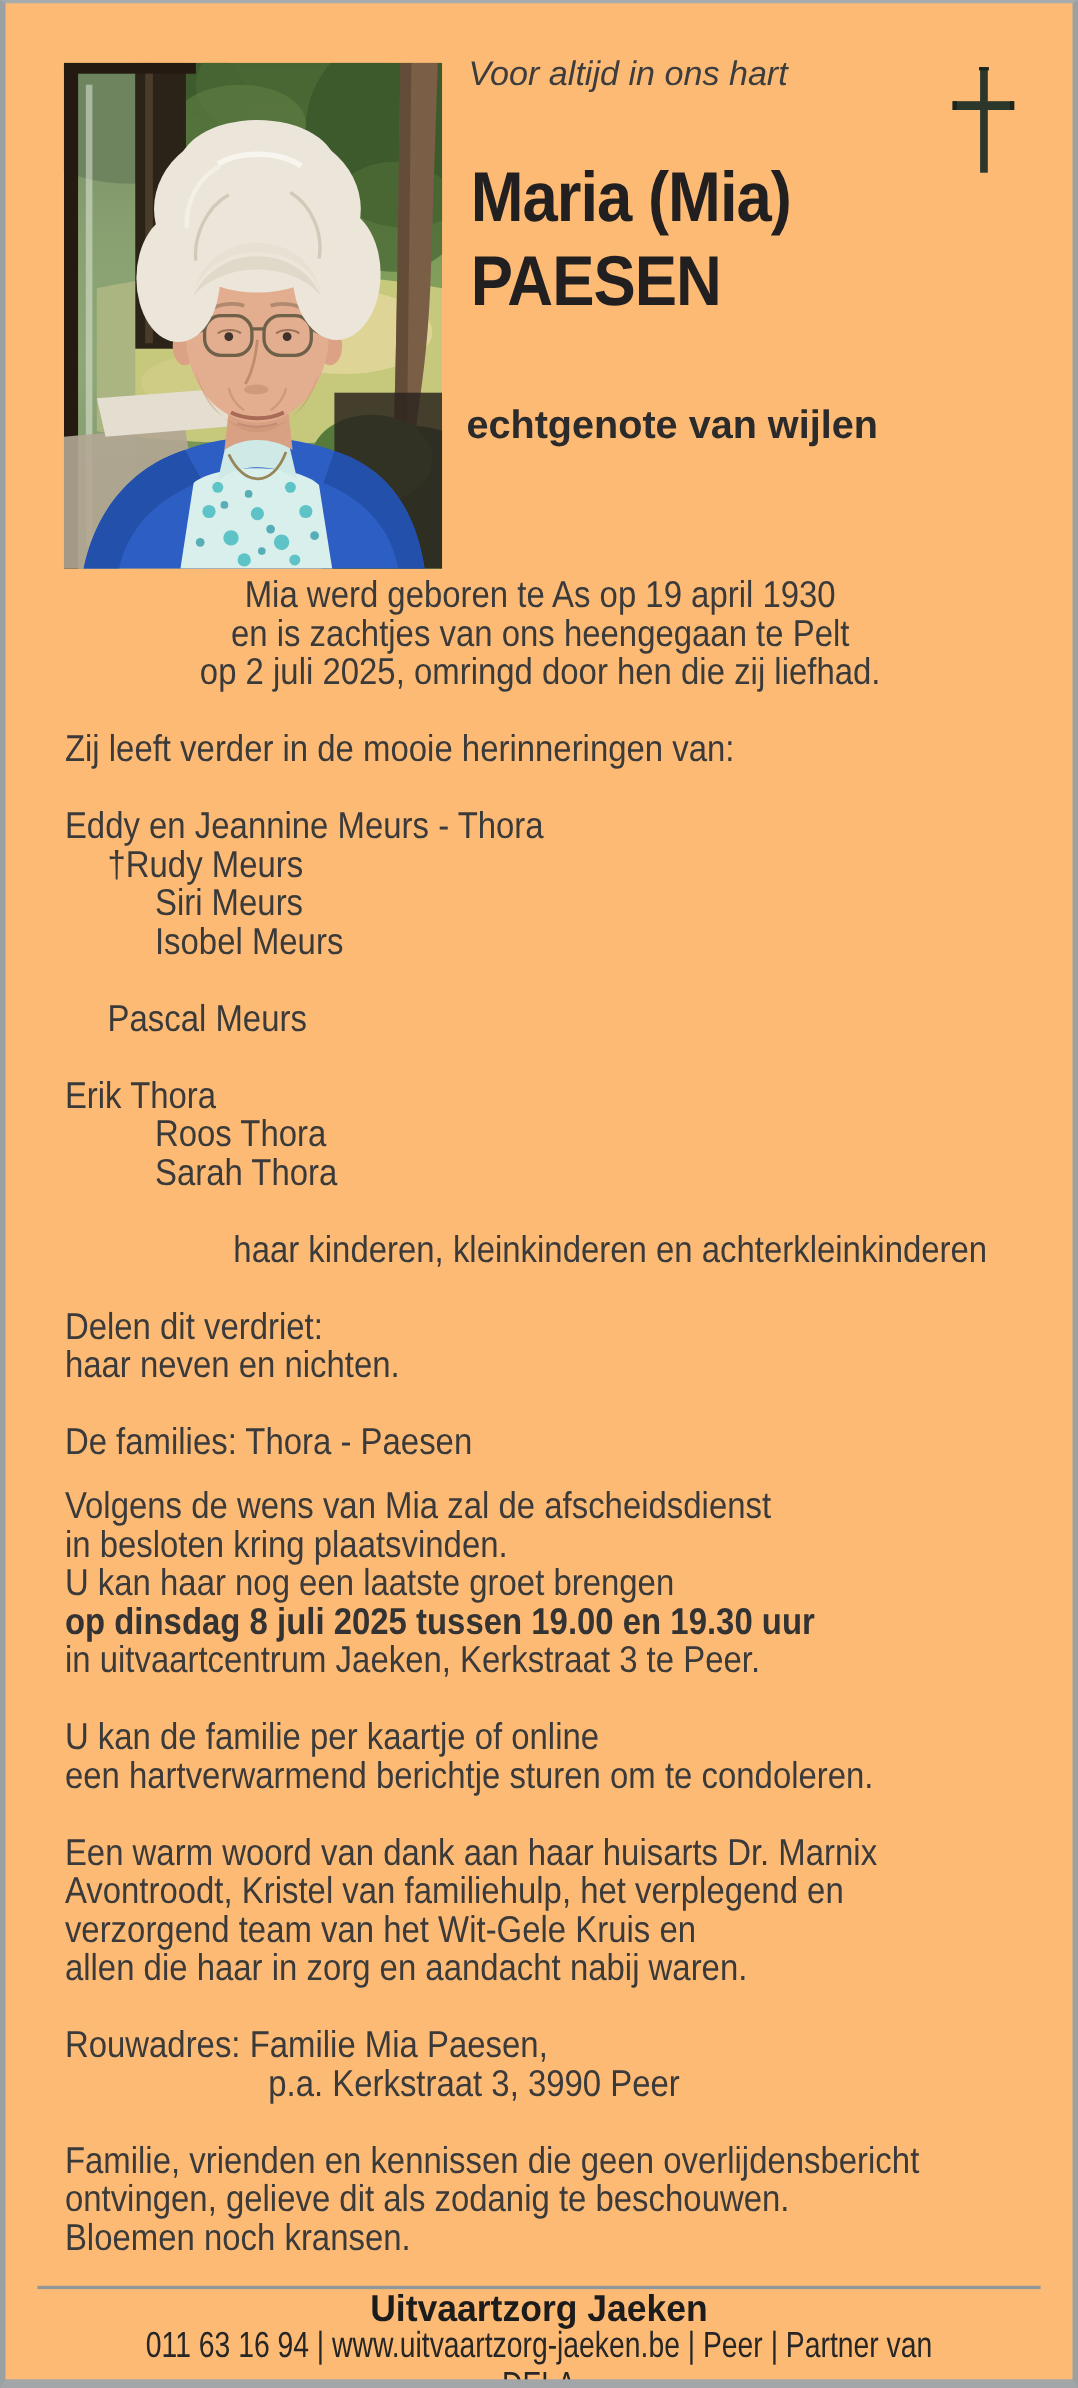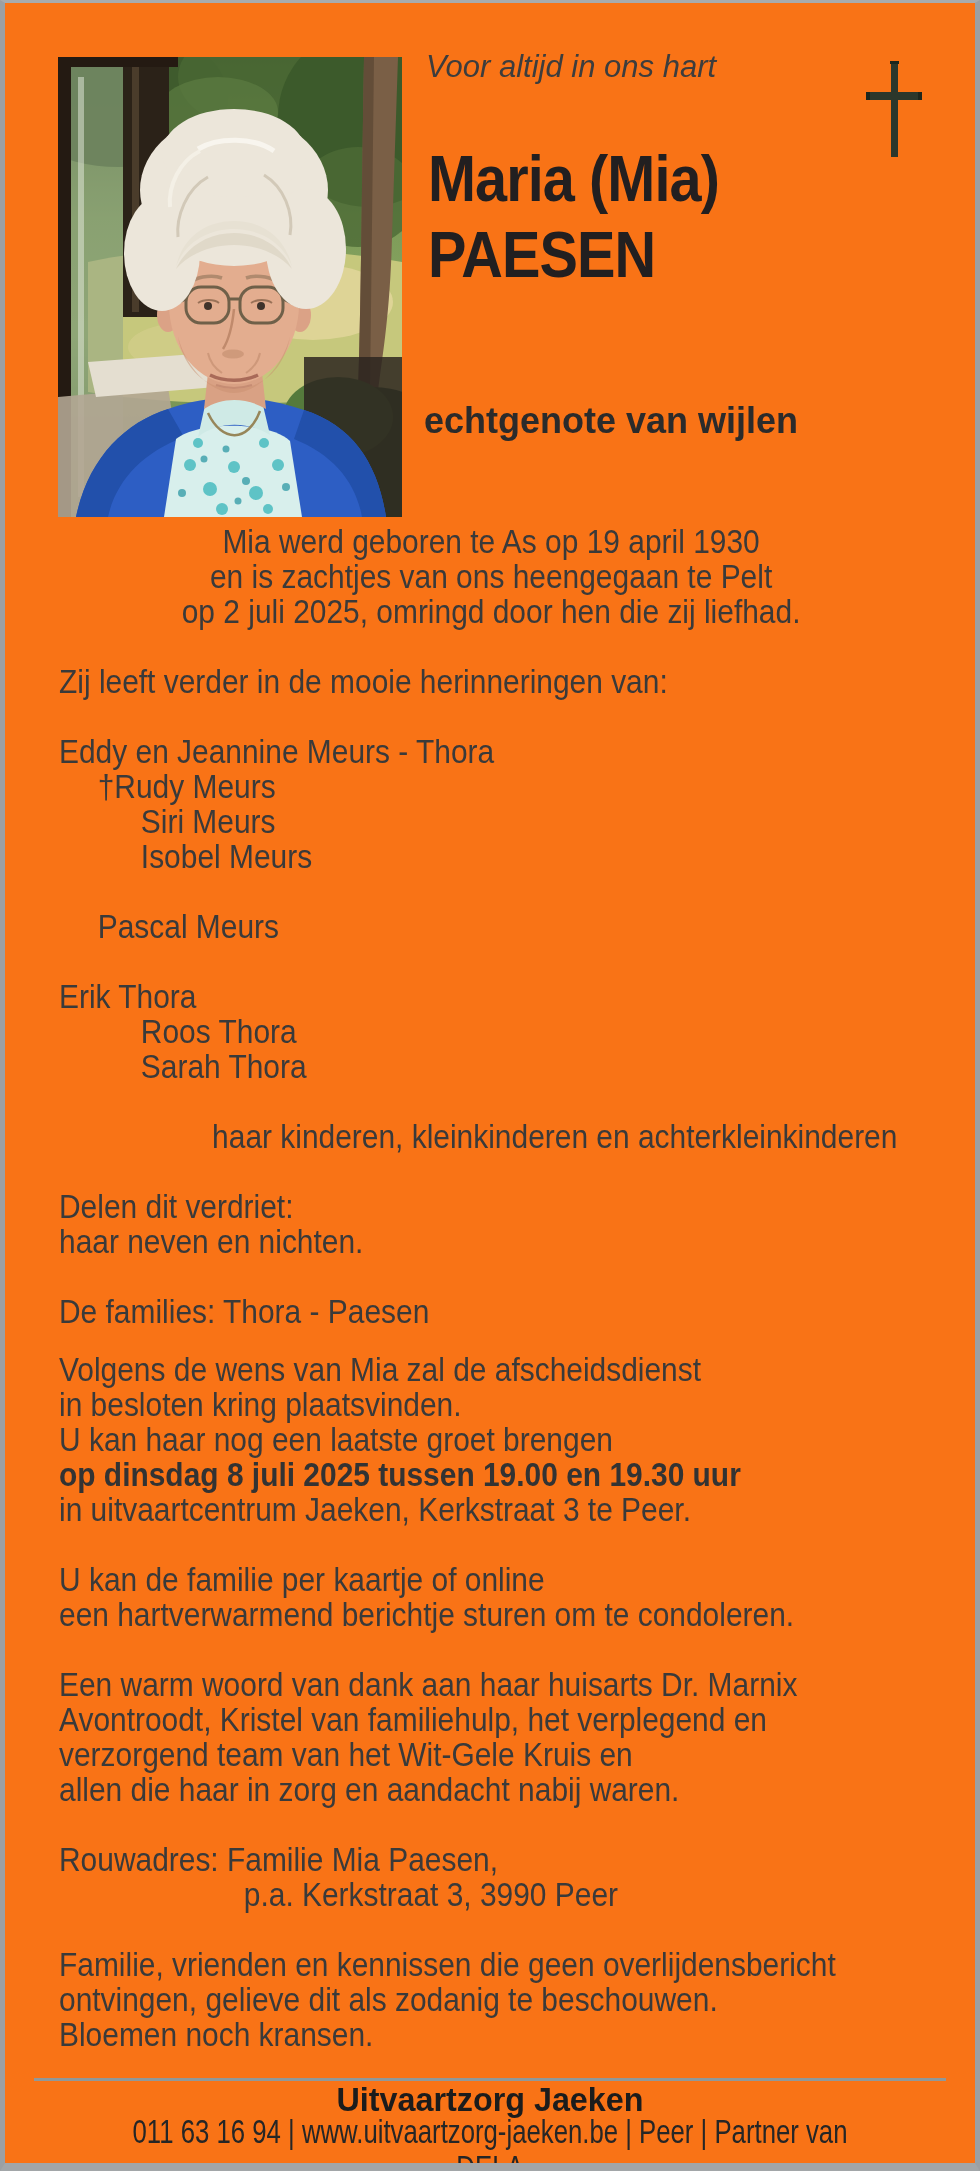--- a/index.html
+++ b/index.html
@@ -1,33 +1,33 @@
 <!DOCTYPE html>
 <html><head>
 <meta charset="utf-8">
 <title>Rouwbericht</title>
 <style>
   html,body{margin:0;padding:0;background:#ffffff;}
   body{width:980px;height:2171px;position:relative;overflow:hidden;
        font-family:"Liberation Sans", sans-serif;-webkit-font-smoothing:antialiased;}
-  .page{position:absolute;inset:0;background:#f97316;}
+  .page{position:absolute;inset:0;background:#fdba74;}
   
   .frame{position:absolute;inset:0;border-left:5px solid #9ba0a3;border-right:5px solid #9ba0a3;
          border-top:3px solid #a8abad;border-bottom:8px solid #a2a6a8;pointer-events:none;z-index:50;}
 
   
   .photo{position:absolute;left:58px;top:57px;width:344px;height:460px;overflow:hidden;}
 
   
   .motto{position:absolute;left:426px;top:49px;font-size:31px;font-style:italic;color:#3d3d3d;line-height:36px;}
   .name-block{position:absolute;left:428px;top:141px;color:#221f20;font-weight:bold;
               font-size:64px;line-height:76px;transform:scaleX(0.9);transform-origin:0 0;
               letter-spacing:-1px;white-space:pre;}
   .spouse-block{position:absolute;left:424px;top:365px;color:#2b2b2b;font-weight:bold;
-                font-size:36px;line-height:41px;white-space:pre;margin-top:35px;}
+                font-size:36px;line-height:41px;white-space:pre;}
 
   
   .cross{position:absolute;left:861px;top:59px;width:66px;height:102px;}
 
   
   .body-text{position:absolute;left:59px;top:524px;width:982px;
              transform:scaleX(0.88);transform-origin:0 0;
              font-size:34px;line-height:35px;color:#3a3a3a;}
   .para{margin-bottom:35px;}
   .para.tight{margin-bottom:23px;}

